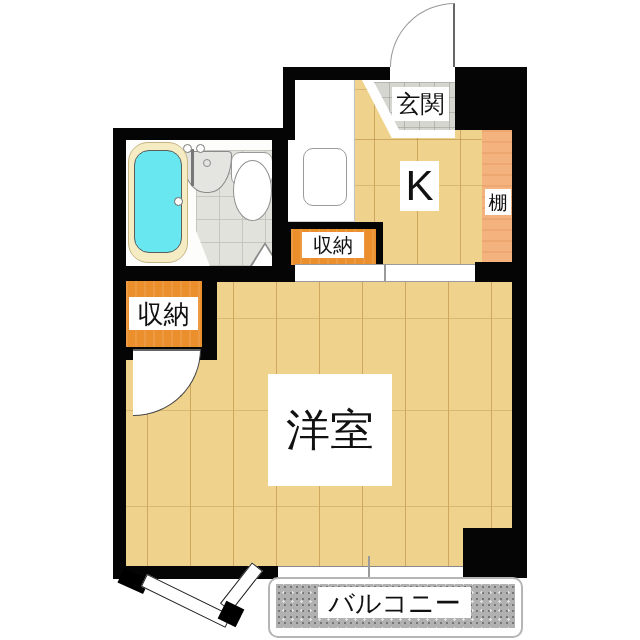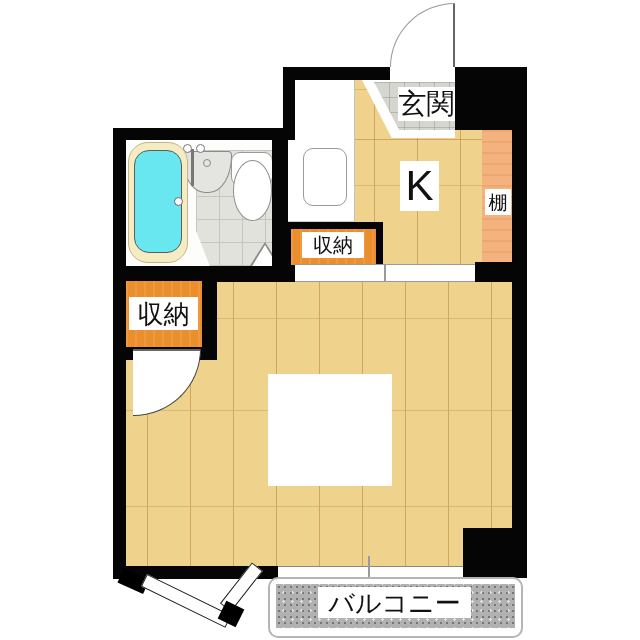--- a/index.html
+++ b/index.html
@@ -119,40 +119,41 @@
   <div class="abs" style="left:368px;top:556px;width:2px;height:30px;background:#9a9a9a;"></div>
 
   <div class="abs" style="left:124px;top:568px;width:28px;height:16px;background:#000;transform:rotate(24deg);transform-origin:top left;"></div>
   <div class="abs" style="left:147px;top:574px;width:94px;height:14px;background:#fff;border:1.5px solid #222;transform:rotate(26deg);transform-origin:top left;"></div>
   <div class="abs" style="left:263px;top:571px;width:52px;height:14px;background:#fff;border:1.5px solid #222;transform:rotate(128deg);transform-origin:top left;"></div>
   <div class="abs" style="left:221px;top:604px;width:20px;height:20px;background:#000;transform:rotate(26deg);"></div>
 
   <div class="abs" style="left:268px;top:577px;width:255px;height:61px;background:#fff;border:2px solid #b5b5b5;border-radius:10px;"></div>
   <div class="abs balcony-gray" style="left:276px;top:584px;width:239px;height:44px;"></div>
 
-  <div class="abs label" style="left:392px;top:87px;width:57px;height:34px;font-size:28px;margin-left:6px;">
+  <div class="abs label" style="left:392px;top:87px;width:57px;height:34px;font-size:24px;">
       <span>玄関</span>
     </div>
 
   <div class="abs label" style="left:400px;top:161px;width:39px;height:50px;font-size:42px;">
       <span>K</span>
     </div>
 
   <div class="abs label" style="left:485px;top:189px;width:26px;height:26px;font-size:19px;">
       <span>棚</span>
     </div>
 
   <div class="abs label" style="left:302px;top:232px;width:62px;height:26px;font-size:20px;">
       <span>収納</span>
     </div>
 
   <div class="abs label" style="left:129px;top:297px;width:69px;height:33px;font-size:26px;">
       <span>収納</span>
     </div>
 
   <div class="abs label" style="left:268px;top:374px;width:124px;height:112px;flex-direction:column;font-size:44px;">
+    <span>洋室</span>
   </div>
 
   <div class="abs label" style="left:318px;top:587px;width:153px;height:31px;font-size:26px;">
       <span>バルコニー</span>
     </div>
 
 </div>
 
 </body></html>

